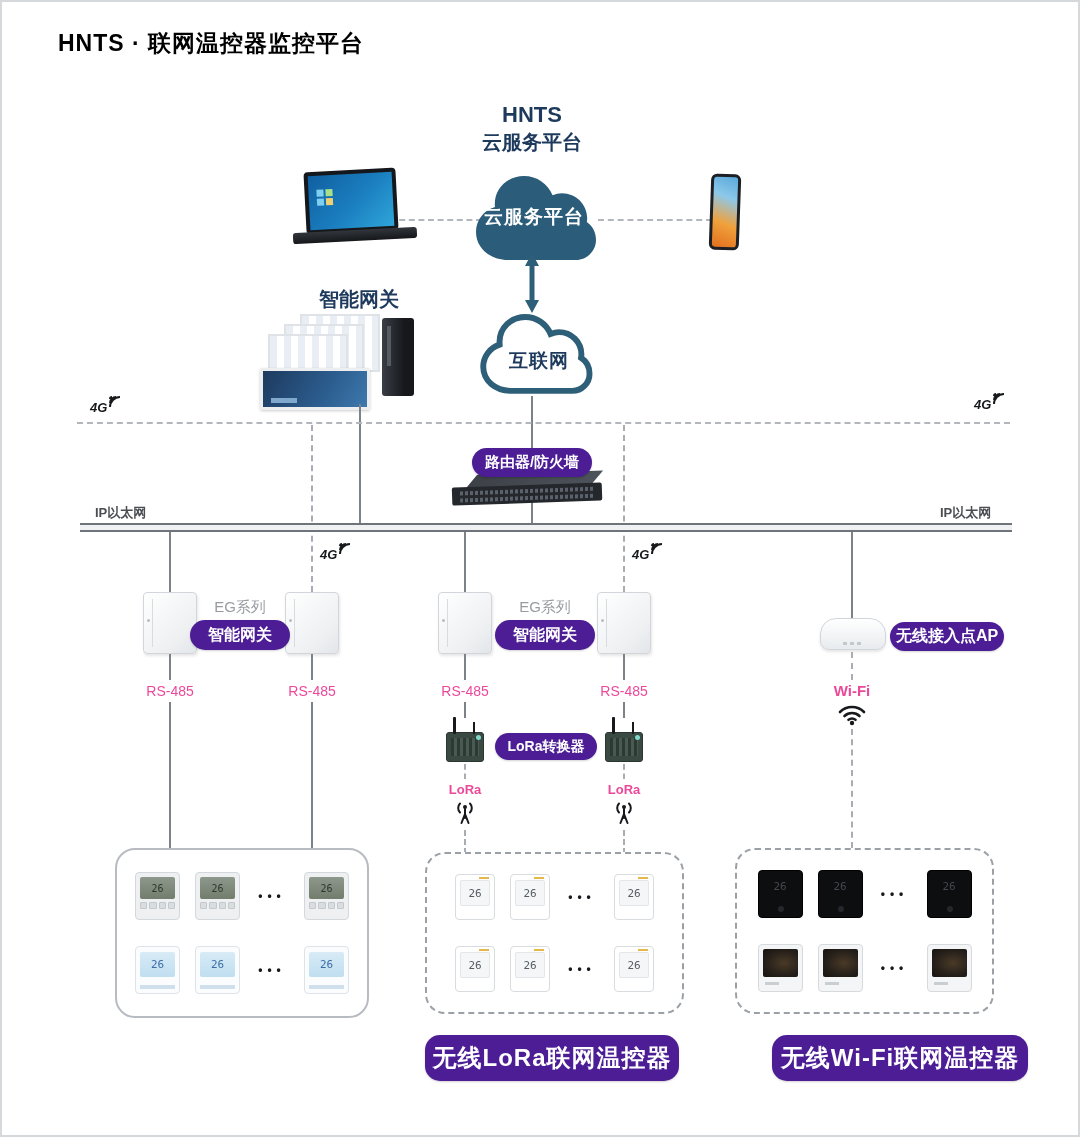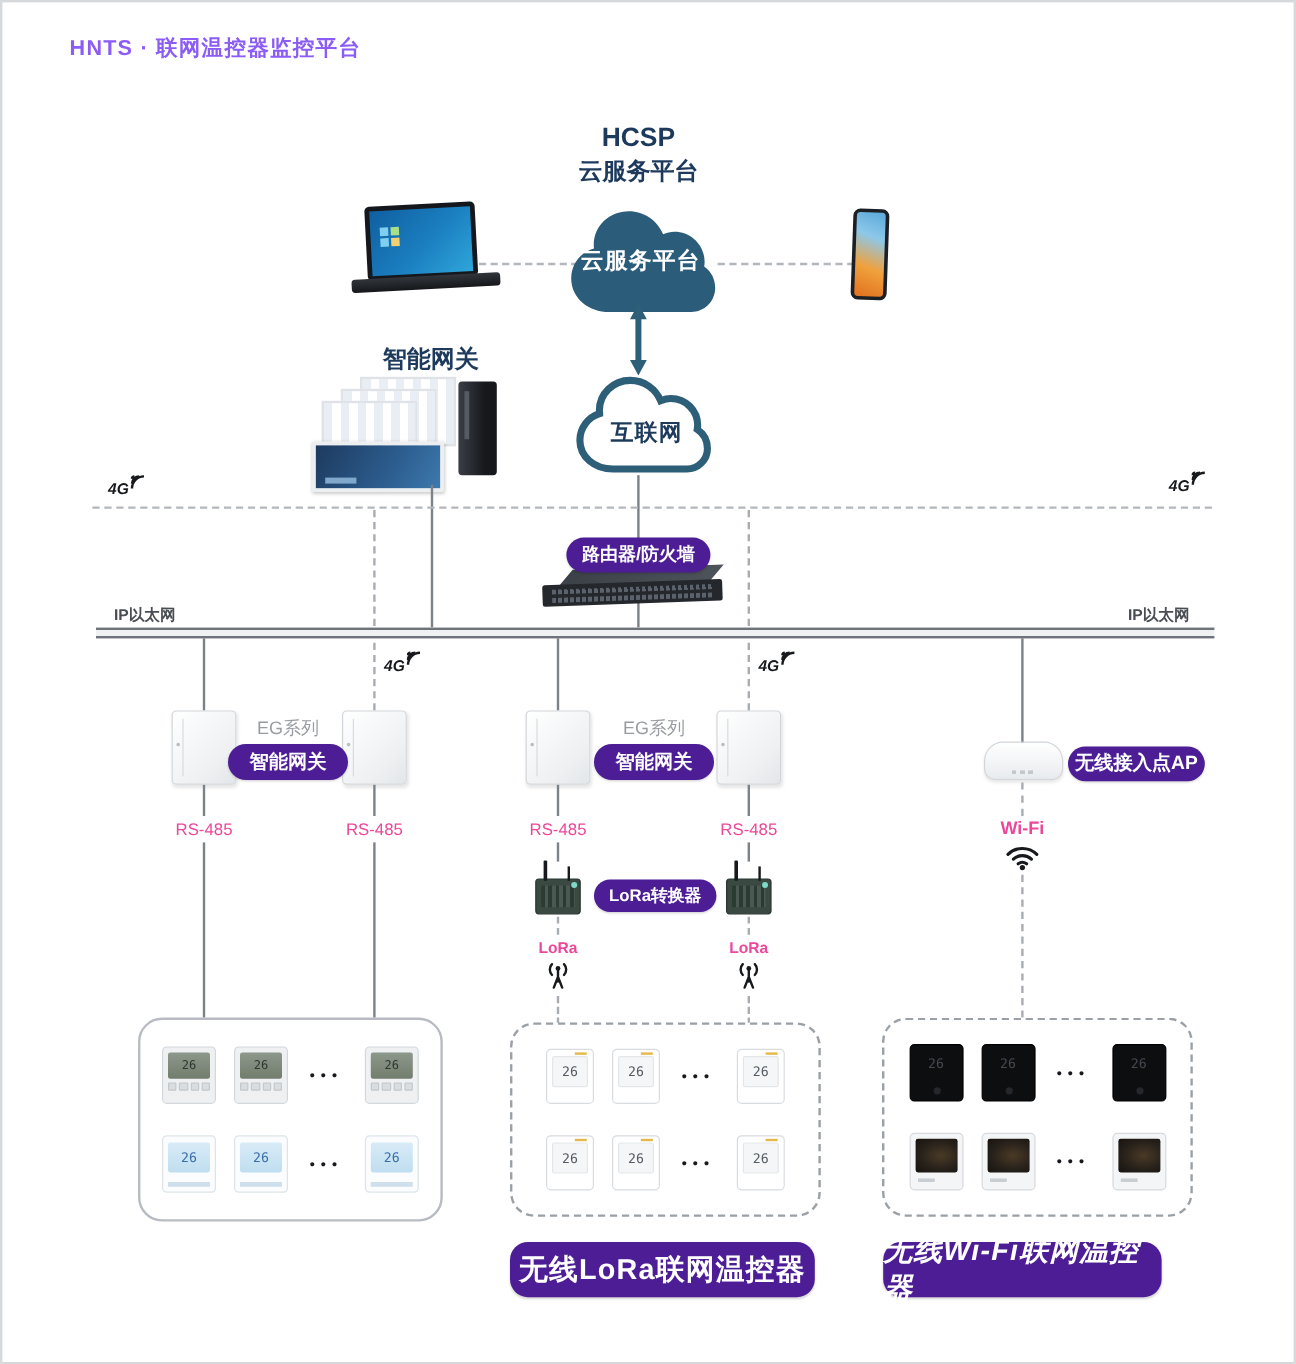--- a/index.html
+++ b/index.html
@@ -3,21 +3,21 @@
 <meta charset="utf-8">
 <style>
   html,body{margin:0;padding:0;background:#fff;}
   body{font-family:"Liberation Sans","DejaVu Sans",sans-serif;}
   #canvas{position:relative;width:1080px;height:1137px;background:#ffffff;border:2px solid #d6d9dc;box-sizing:border-box;overflow:hidden;}
 
   .abs{position:absolute;}
   .ctr{display:flex;align-items:center;justify-content:center;text-align:center;}
 
   
-  .title{left:56px;top:26px;font-size:18px;font-weight:bold;color:#8b5cf6;letter-spacing:1px;}
+  .title{left:56px;top:26px;font-size:23px;font-weight:bold;color:#000000;letter-spacing:1px;}
   .navy{color:#1d3a5c;font-weight:bold;}
   .graylab{color:#989ca2;font-weight:normal;}
   .smallblk{color:#ec4899;}
 
   
   .pill{background:#4c1d95;color:#fff;font-weight:bold;border-radius:20px;display:flex;align-items:center;justify-content:center;box-shadow:0 1px 2px rgba(0,0,0,.18);}
   .pill.big{border-radius:15px;font-size:24px;letter-spacing:1px;}
 
   
   .vsolid{width:0;border-left:2px solid #7d8288;}
@@ -111,21 +111,21 @@
   .tm-e .scr{height:28px;background:radial-gradient(ellipse at 60% 50%,#4a3a26 0%,#26201a 60%,#17130e 100%);}
   .tm-e::after{content:"";position:absolute;left:6px;bottom:6px;width:14px;height:3px;background:#c9ced2;}
 </style>
 </head>
 <body>
 
 <div id="canvas">
 
   <div class="abs title">HNTS · 联网温控器监控平台</div>
 
-  <div class="abs navy ctr" style="left:430px;top:100px;width:200px;font-size:22px;">HCSP</div>
+  <div class="abs navy ctr" style="left:430px;top:100px;width:200px;font-size:22px;">HNTS</div>
   <div class="abs navy ctr" style="left:430px;top:127px;width:200px;font-size:20px;">云服务平台</div>
 
   <div class="abs hdash" style="left:378px;top:217px;width:102px;"></div>
   <div class="abs hdash" style="left:596px;top:217px;width:114px;"></div>
 
   <div class="abs laptop">
     <div class="lap-screen">
         <div class="lap-glass"></div>
       </div>
     <div class="lap-base"></div>
@@ -369,15 +369,15 @@
           <div class="scr"></div>
         </div>
       <div class="dots">•••</div>
       <div class="tm tm-e">
           <div class="scr"></div>
         </div>
     </div>
   </div>
 
   <div class="abs pill big" style="left:423px;top:1033px;width:254px;height:46px;">无线LoRa联网温控器</div>
-  <div class="abs pill big" style="left:734px;top:1033px;width:232px;height:46px;font-style:italic;">无线Wi-Fi联网温控器</div>
+  <div class="abs pill big" style="left:770px;top:1033px;width:256px;height:46px;">无线Wi-Fi联网温控器</div>
 
 </div>
 
 </body></html>

